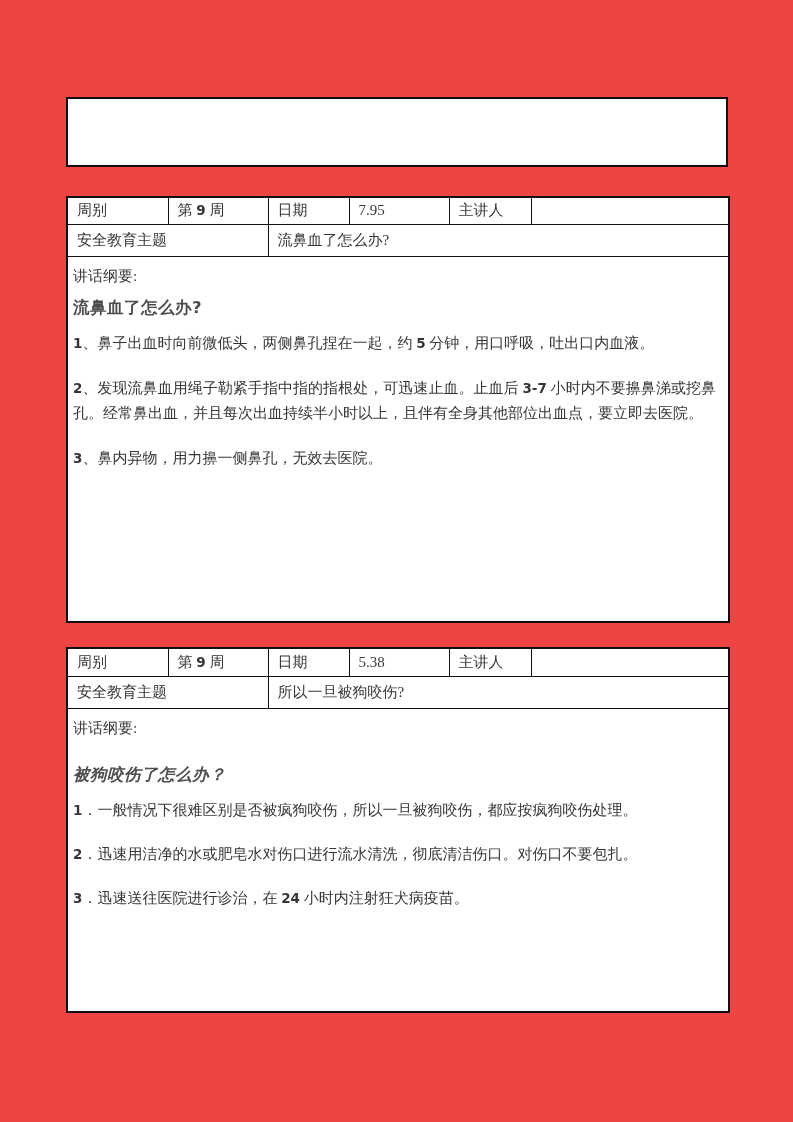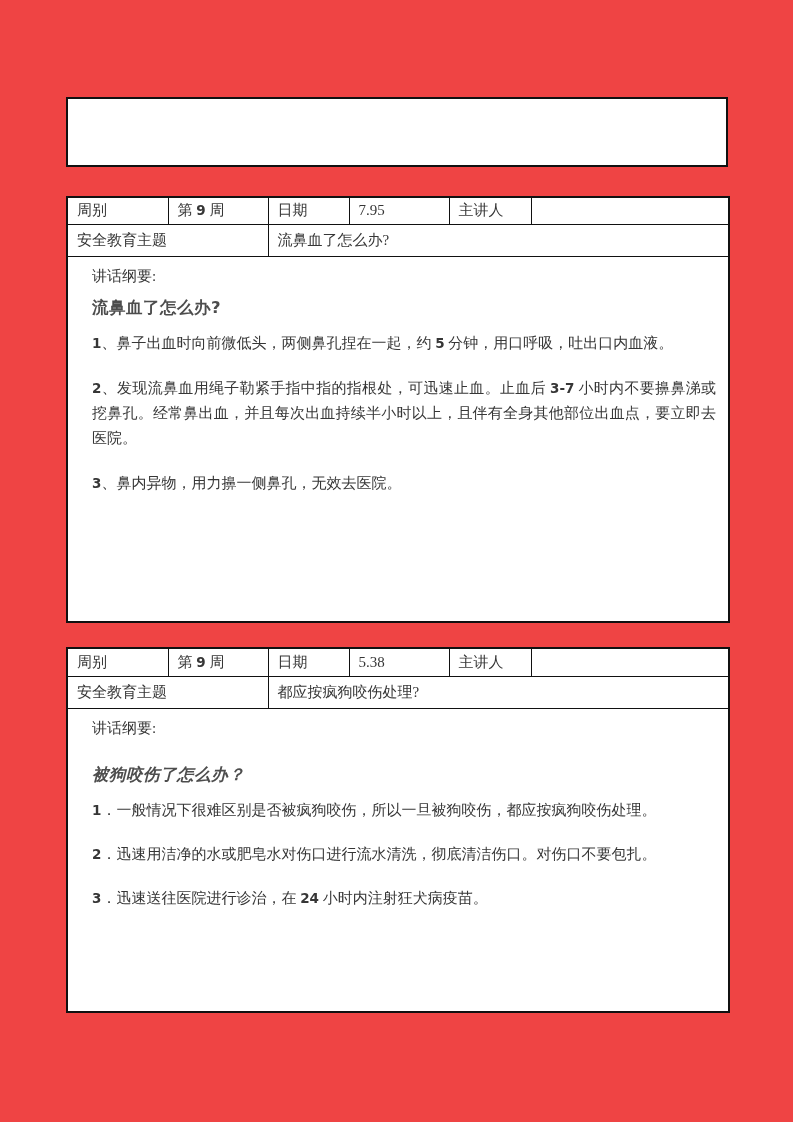--- a/index.html
+++ b/index.html
@@ -41,21 +41,21 @@
     white-space: nowrap;
   }
   .doc-table { border: 2px solid #111111; }
   .t1 tr.meta-row td { height: 27px; }
   .t2 tr.meta-row td { height: 28px; }
   tr.topic-row td { height: 32px; }
   .t1 tr.content-row td { height: 366px; }
   .t2 tr.content-row td { height: 304px; }
   tr.content-row td {
     vertical-align: top;
-    padding: 8px 12px 6px 24px;
+    padding: 8px 12px 6px 5px;
     white-space: normal;
     border-radius: 13px;
   }
   .outline-label { font-size: 15px; margin: 2px 0 0 0; }
   .content-heading {
     font-family: "DejaVu Sans", "Liberation Sans", sans-serif;
     font-weight: bold;
     font-size: 16.5px;
     color: #4d4d4d;
     letter-spacing: 0.5px;
@@ -129,21 +129,21 @@
         <tr class="meta-row">
       <td>周别</td>
       <td class="wrapnum">第 <span class="num">9</span> 周</td>
       <td>日期</td>
       <td>5.38</td>
       <td>主讲人</td>
       <td></td>
     </tr>
     <tr class="topic-row">
       <td colspan="2">安全教育主题</td>
-      <td colspan="4">都应按疯狗咬伤处理?</td>
+      <td colspan="4">所以一旦被狗咬伤?</td>
     </tr>
     <tr class="content-row">
       <td colspan="6">
         <div class="outline-label">讲话纲要:</div>
         <div class="content-heading">被狗咬伤了怎么办？</div>
         <p class="item wrapnum"><span class="num">1</span>．一般情况下很难区别是否被疯狗咬伤，所以一旦被狗咬伤，都应按疯狗咬伤处理。</p>
         <p class="item wrapnum"><span class="num">2</span>．迅速用洁净的水或肥皂水对伤口进行流水清洗，彻底清洁伤口。对伤口不要包扎。</p>
         <p class="item wrapnum"><span class="num">3</span>．迅速送往医院进行诊治，在 <span class="num">24</span> 小时内注射狂犬病疫苗。</p>
       </td>
     </tr>

